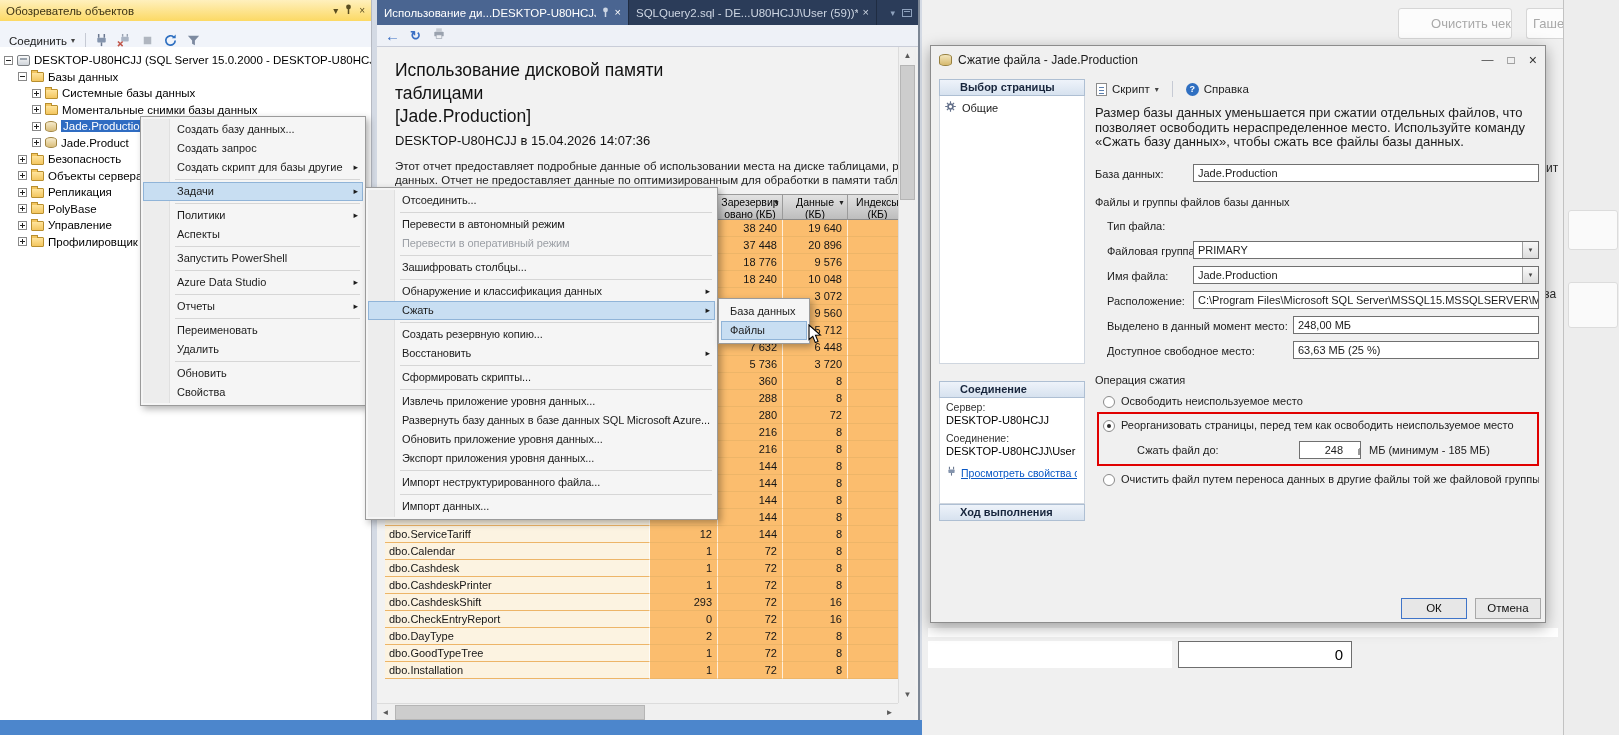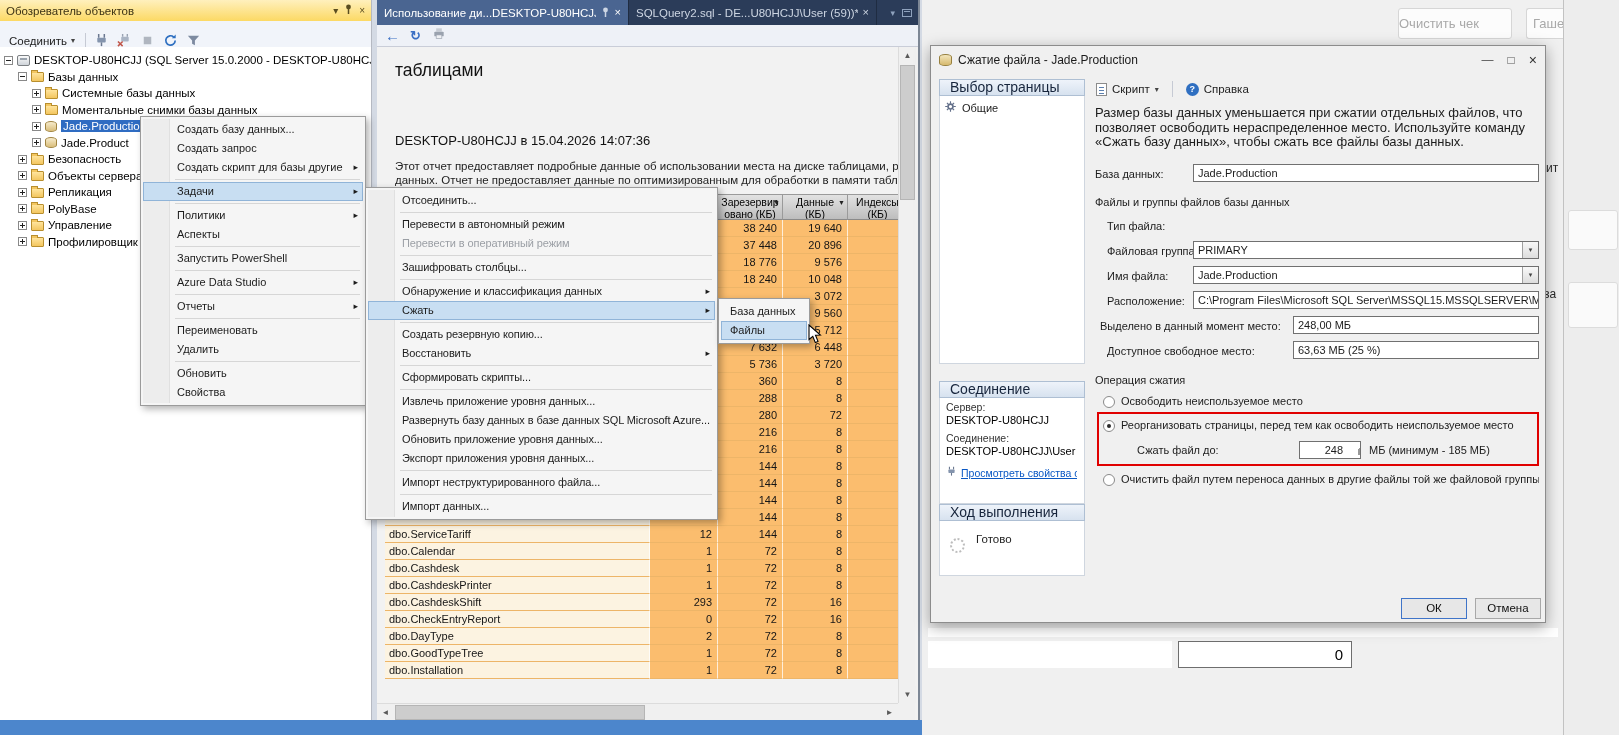--- a/index.html
+++ b/index.html
@@ -1,21 +1,21 @@
 <!DOCTYPE html>
 <html><head>
 <meta charset="utf-8">
 <style>
   *{margin:0;padding:0;box-sizing:border-box}
   html,body{width:1619px;height:735px;overflow:hidden;font-family:"Liberation Sans",sans-serif;background:#f0f0f0}
   #stage{position:relative;width:1619px;height:735px;overflow:hidden}
 
   
   #bg-app{position:absolute;left:922px;top:0;width:697px;height:735px;background:#f0f0f0}
-  .bgbtn{position:absolute;background:#fcfcfc;border:1px solid #d6d6d6;border-radius:3px;color:#a9a9a9;font-size:13px;text-align:left;line-height:29px;overflow:hidden;white-space:nowrap}
+  .bgbtn{position:absolute;background:#fcfcfc;border:1px solid #d6d6d6;border-radius:3px;color:#a9a9a9;font-size:13px;text-align:right;line-height:29px;overflow:hidden;white-space:nowrap}
   #clear-check{left:476px;top:8px;width:114px;height:31px}
   #clip-btn{left:604px;top:8px;width:37px;height:31px;text-align:left;padding-left:6px;border-right:none;border-radius:3px 0 0 3px}
   #edge-divider{position:absolute;left:641px;top:0;width:1px;height:735px;background:#c2c2c2}
   #edge-strip{position:absolute;left:642px;top:0;width:55px;height:735px;background:#ededed}
   .edge-b{position:absolute;left:4px;width:50px;background:#fafafa;border:1px solid #dcdcdc;border-radius:3px}
   .frag{position:absolute;font-size:12px;color:#2b2b2b;white-space:nowrap}
   #frag1{left:618px;top:161px}
   #frag2{left:622px;top:287px}
   #white-band{position:absolute;left:6px;top:628px;width:630px;height:9px;background:#fff}
   #amount-left{position:absolute;left:6px;top:641px;width:244px;height:27px;background:#fff}
@@ -107,21 +107,21 @@
   .no-gutter::before{display:none}
   .no-gutter .menu-item{padding-left:9px}
 
   
   #dialog{position:absolute;left:930px;top:45px;width:616px;height:578px;background:#f0f0f0;border:1px solid #8c8c8c;box-shadow:0 4px 14px rgba(0,0,0,.35);z-index:50;font-size:11px;color:#1c1c1c}
   .dlg-title{position:absolute;left:0;top:0;width:100%;height:28px;display:flex;align-items:center;padding:0 8px;gap:6px}
   .dlg-icon{width:13px;height:12px;background:linear-gradient(#f3e6bd,#d6b96e);border:1px solid #97803f;border-radius:6px/3px;flex:none}
   .dlg-title-text{font-size:12px;color:#1b1b1b;flex:1;overflow:hidden;white-space:nowrap}
   .dlg-btns{display:flex;gap:14px;align-items:center}
   .dlg-btn{color:#555;font-size:12px;line-height:12px}
-  .sect-bar{position:absolute;left:8px;width:146px;height:17px;background:linear-gradient(#eef3fa,#d7e2ef);border:1px solid #aebfd3;font-weight:normal;font-size:14px;line-height:15px;padding-left:10px;color:#17253c;overflow:hidden;white-space:nowrap}
+  .sect-bar{position:absolute;left:8px;width:146px;height:17px;background:linear-gradient(#eef3fa,#d7e2ef);border:1px solid #aebfd3;font-weight:bold;font-size:11px;line-height:15px;padding-left:20px;color:#17253c;overflow:hidden;white-space:nowrap}
   .side-panel{position:absolute;left:8px;width:146px;background:#fff;border:1px solid #cfd6df;border-top:none;overflow:hidden}
   #pages-panel{top:50px;height:268px}
   .page-item{display:flex;align-items:center;gap:5px;padding:4px 4px;font-size:11px}
   #conn-panel{top:352px;height:106px}
   .side-label{font-size:10.5px;color:#333;padding:3px 0 0 6px}
   .side-value{font-size:11px;color:#000;padding:1px 0 3px 6px;white-space:nowrap;overflow:hidden}
   .conn-link{display:flex;align-items:center;gap:4px;padding:6px 0 0 6px}
   .conn-link a{color:#0a58c4;text-decoration:underline;font-size:10.5px;white-space:nowrap;overflow:hidden;display:inline-block;max-width:116px}
   #prog-panel{top:475px;height:55px}
   .spinner{display:inline-block;width:15px;height:15px;border:2px dotted #bcbcbc;border-radius:50%;margin:10px 0 0 10px;vertical-align:middle}
@@ -318,21 +318,23 @@
         <span>
           <svg width="16" height="15" viewBox="0 0 16 16">
               <rect x="5" y="2.5" width="6" height="3.5" fill="#c7ccd4"></rect>
               <rect x="3" y="6" width="10" height="5" rx="1" fill="#9aa2ae"></rect>
               <rect x="5" y="9.5" width="6" height="4" fill="#eef0f3" stroke="#9aa2ae" stroke-width="0.7"></rect>
             </svg>
         </span>
       </div>
       <div id="report">
         <div id="rep-title">
+          <div>Использование дисковой памяти</div>
           <div>таблицами</div>
+          <div>[Jade.Production]</div>
         </div>
         <div id="rep-sub">DESKTOP-U80HCJJ в 15.04.2026 14:07:36</div>
         <div id="rep-desc1" class="rep-desc">Этот отчет предоставляет подробные данные об использовании места на диске таблицами, расп</div>
         <div id="rep-desc2" class="rep-desc">данных. Отчет не предоставляет данные по оптимизированным для обработки в памяти таблица</div>
         <div id="tablewrap">
           <div class="thead">
             <div class="th c-name"><span></span></div>
             <div class="th c-rows"><span></span></div>
             <div class="th c-res"><span>Зарезервировано (КБ)</span><span class="sort">▼</span></div>
             <div class="th c-data"><span>Данные (КБ)</span><span class="sort">▼</span></div>
@@ -633,24 +635,20 @@
           <svg width="11" height="11" viewBox="0 0 16 16">
               <path d="M5 1v4M11 1v4" stroke="#6b7890" stroke-width="1.6" fill="none"></path>
               <rect x="3.5" y="5" width="9" height="5" rx="1" fill="#8494ad"></rect>
               <path d="M8 10v4" stroke="#6b7890" stroke-width="1.6"></path>
             </svg>
         </span>
         <a>Просмотреть свойства соединения</a>
       </div>
     </div>
     <div id="sect-prog" class="sect-bar">Ход выполнения</div>
-    <div id="prog-panel" class="side-panel">
-      <span class="spinner"></span>
-      <span id="prog-text">Готово</span>
-    </div>
 
     <div class="dtoolbar">
       <span class="dtb">
         <span class="script-icon"></span>
         <span>Скрипт</span>
         <span class="ddv">▾</span>
       </span>
       <span class="dtsep"></span>
       <span class="dtb">
         <span class="help-icon">?</span>
@@ -668,21 +666,21 @@
 
     <div class="flabel" style="left:176px;top:199px">Файловая группа:</div>
     <div class="fbox combo" style="left:262px;top:195px;width:346px"><span>PRIMARY</span><span class="dd">▾</span></div>
 
     <div class="flabel" style="left:176px;top:224px">Имя файла:</div>
     <div class="fbox combo" style="left:262px;top:220px;width:346px"><span>Jade.Production</span><span class="dd">▾</span></div>
 
     <div class="flabel" style="left:176px;top:249px">Расположение:</div>
     <div class="fbox" style="left:262px;top:245px;width:346px"><span>C:\Program Files\Microsoft SQL Server\MSSQL15.MSSQLSERVER\MSSQL\D</span></div>
 
-    <div class="flabel" style="left:169px;top:274px">Выделено в данный момент место:</div>
+    <div class="flabel" style="left:176px;top:274px">Выделено в данный момент место:</div>
     <div class="fbox" style="left:362px;top:270px;width:246px"><span>248,00 МБ</span></div>
 
     <div class="flabel" style="left:176px;top:299px">Доступное свободное место:</div>
     <div class="fbox" style="left:362px;top:295px;width:246px"><span>63,63 МБ (25 %)</span></div>
 
     <div class="flabel" style="left:164px;top:328px">Операция сжатия</div>
 
     <span class="radio" style="left:172px;top:350px"></span>
     <div class="rlabel" style="left:190px;top:349px">Освободить неиспользуемое место</div>
 

